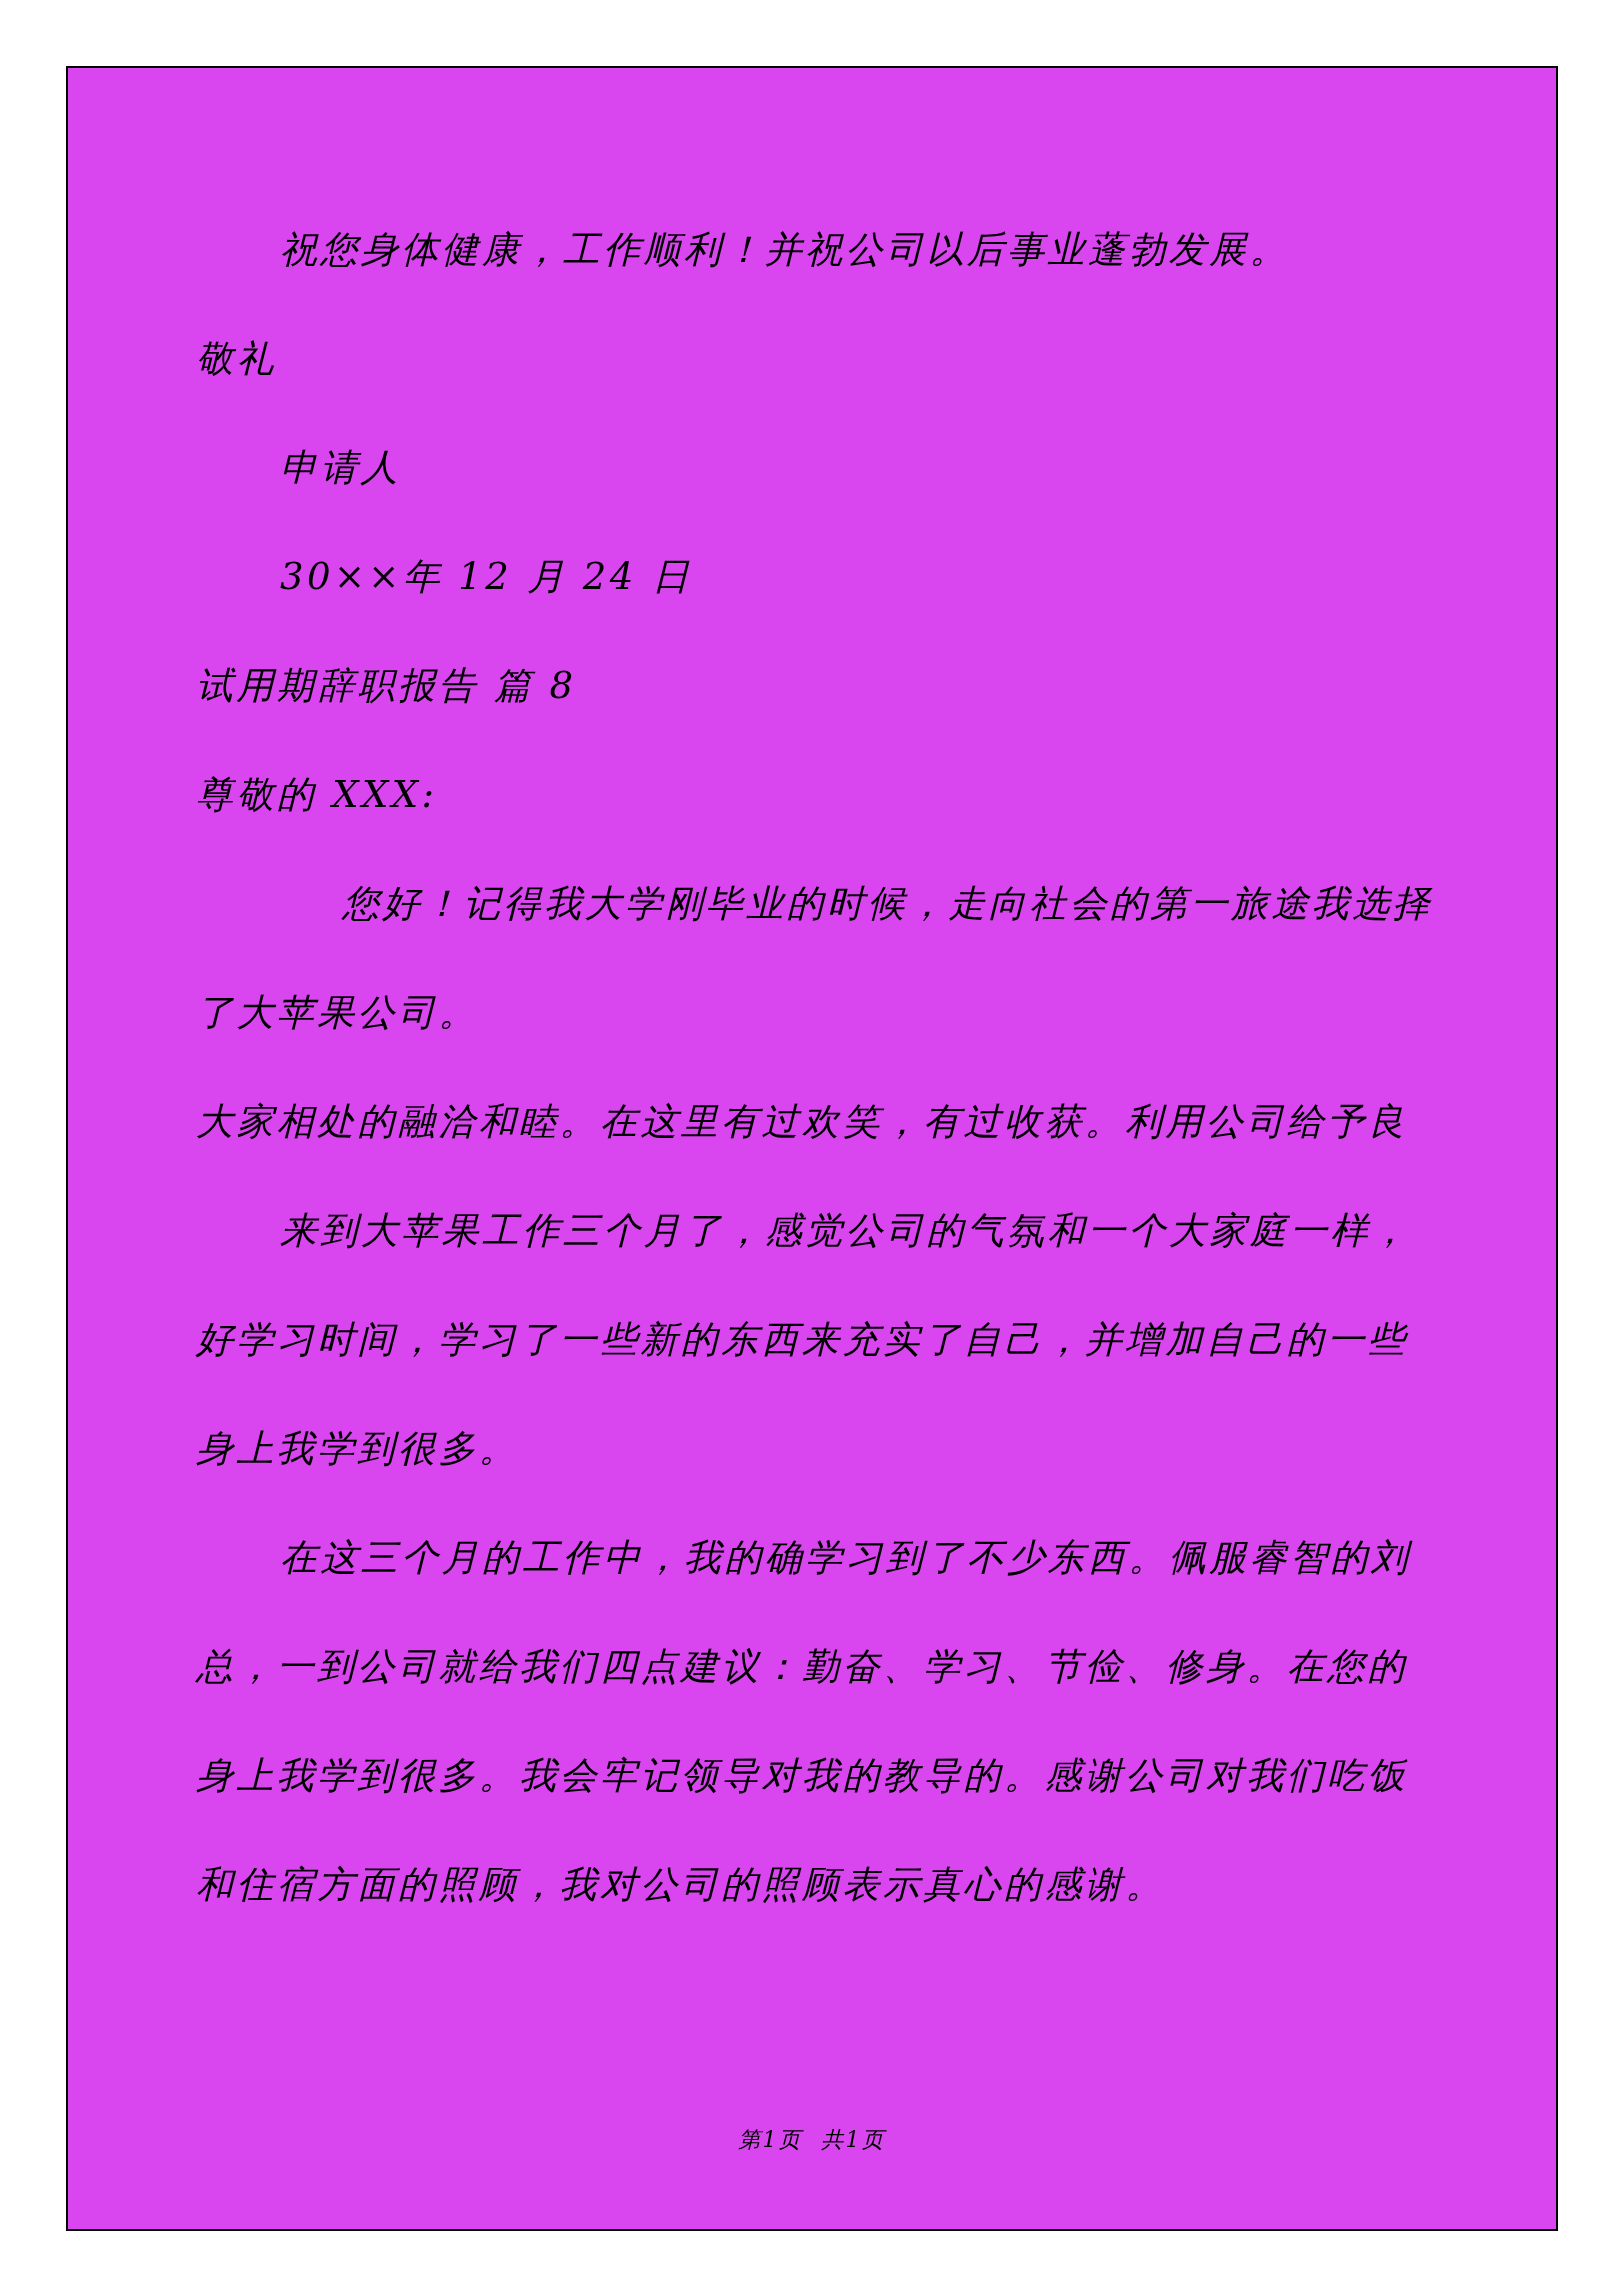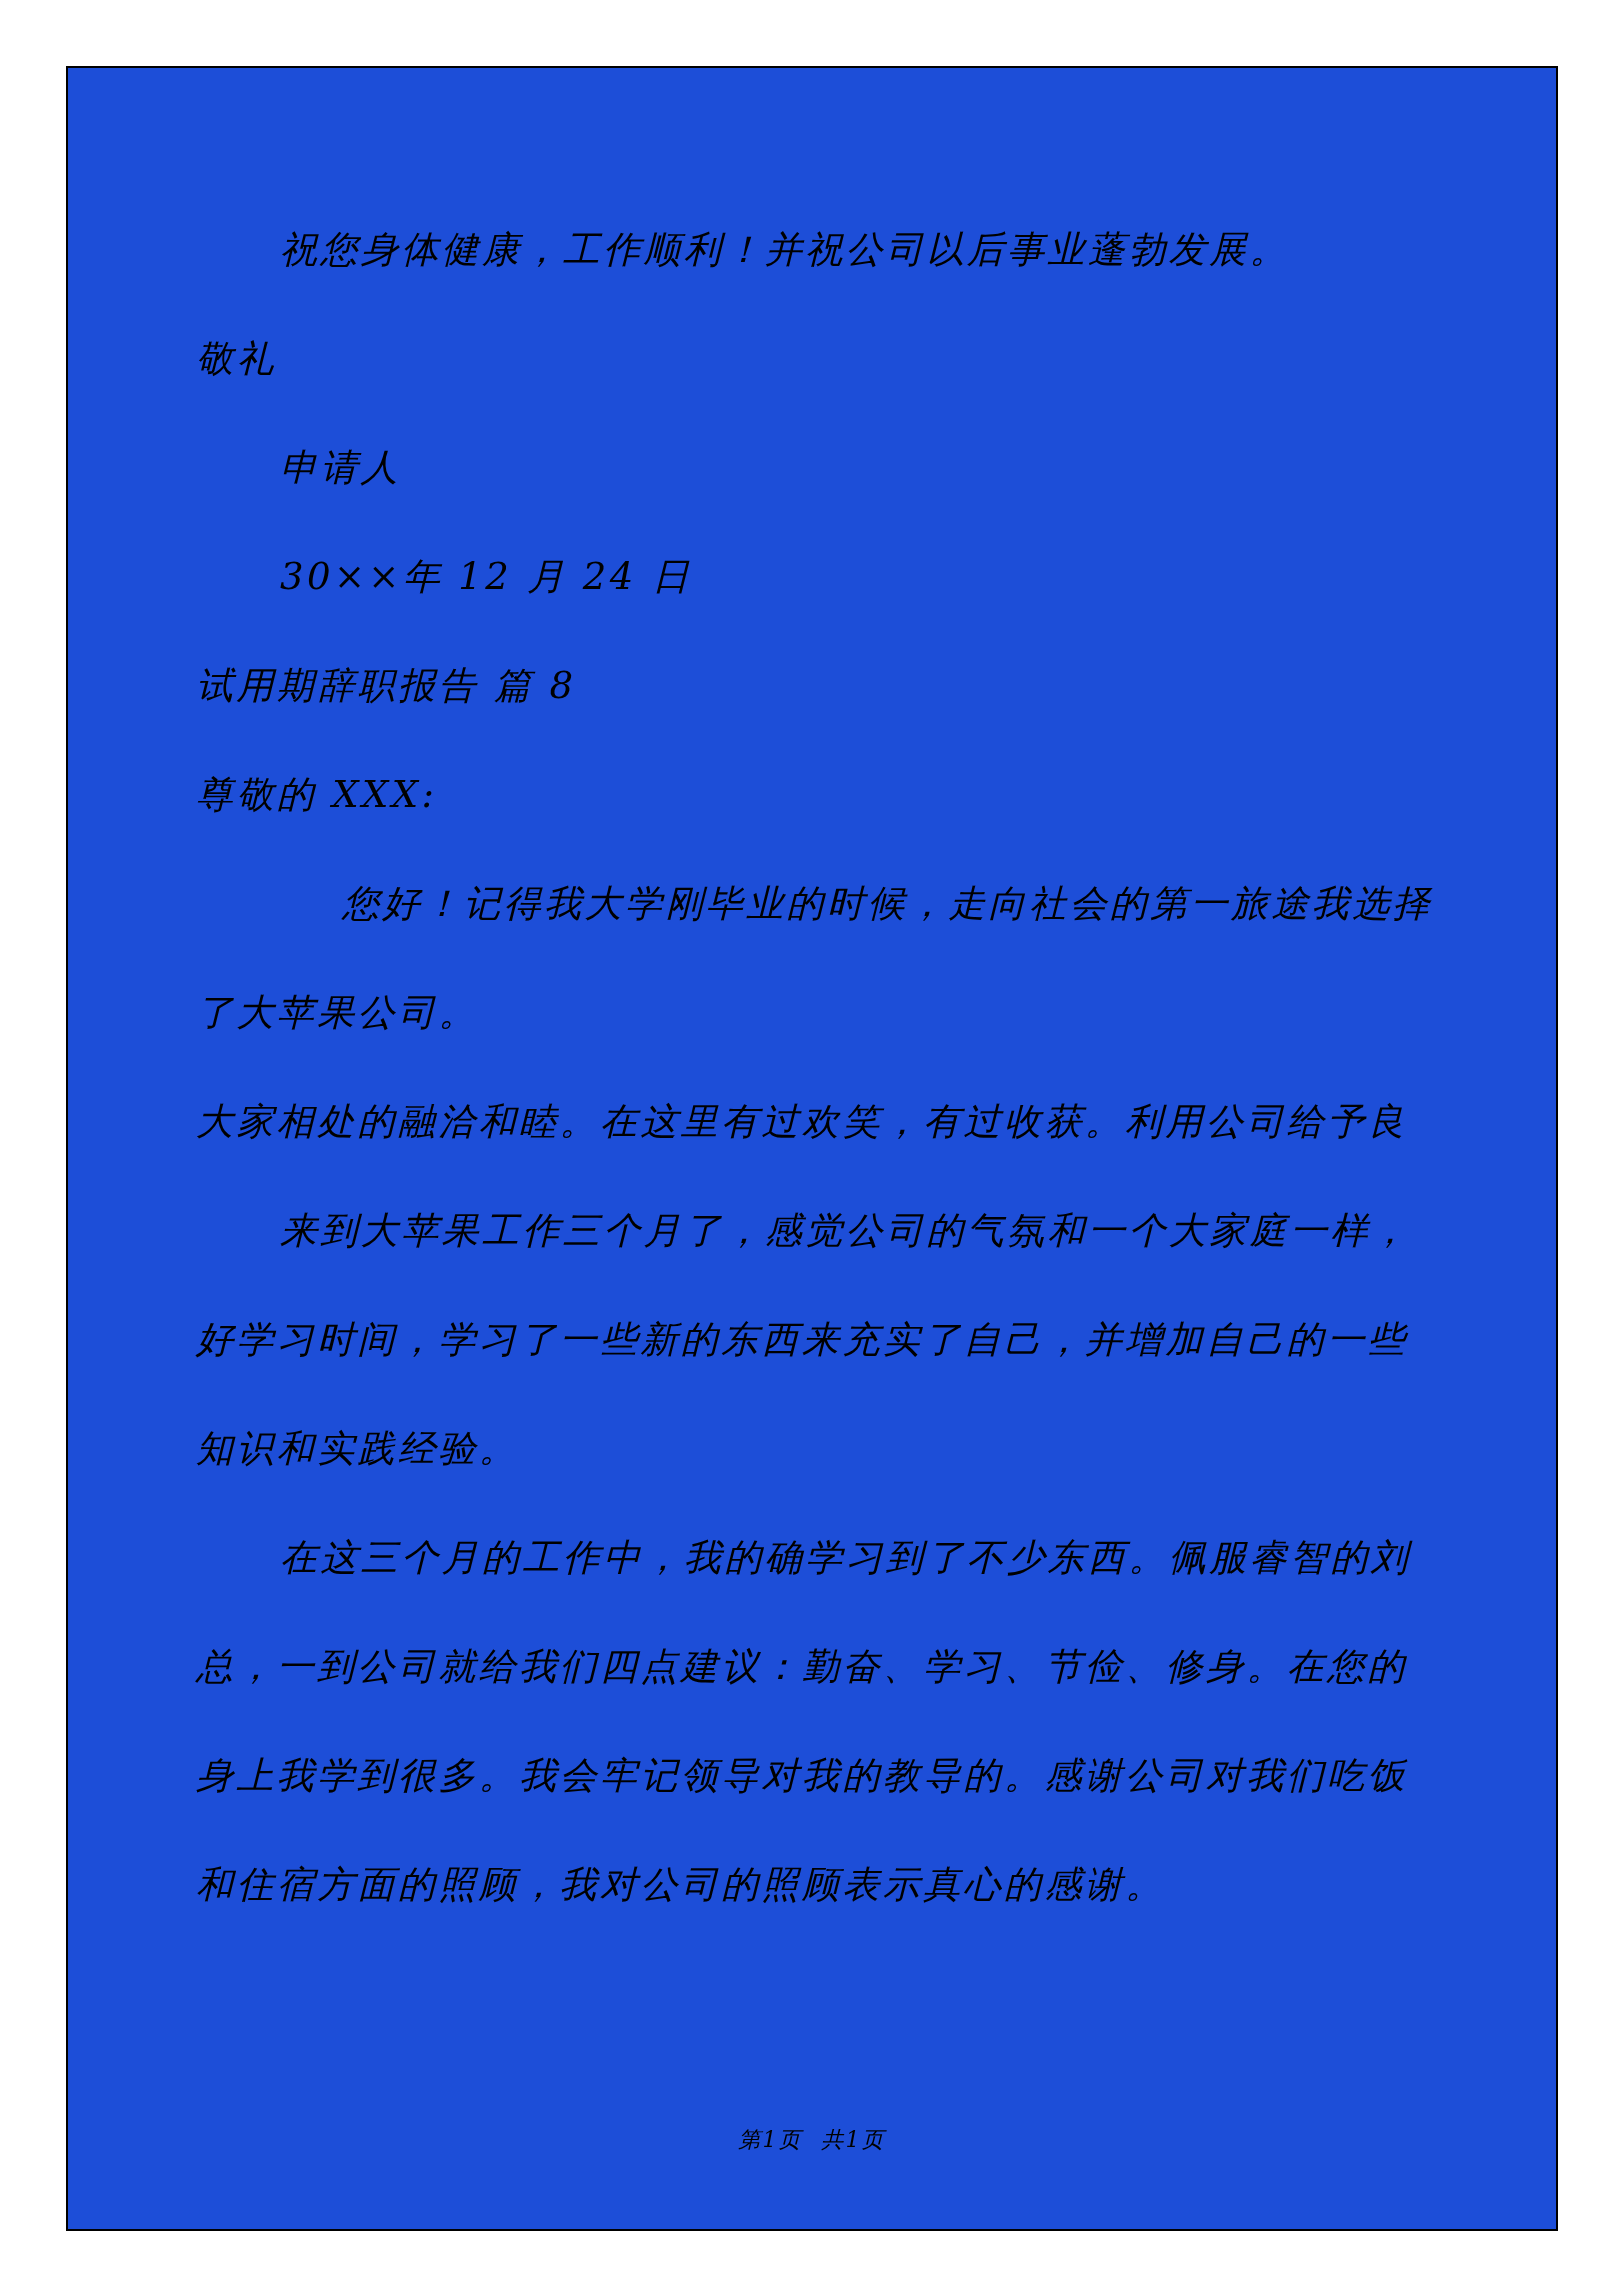--- a/index.html
+++ b/index.html
@@ -16,21 +16,21 @@
     overflow: hidden;
   }
   .page-frame {
     position: absolute;
     left: 66px;
     top: 66px;
     width: 1492px;
     height: 2165px;
     border: 2.8px solid #000000;
     box-sizing: border-box;
-    background: #1d4ed8;
+    background: #d946ef;
   }
   .content {
     position: absolute;
     left: 0;
     top: 0;
     right: 0;
     padding: 127px 123px 0 128px;
   }
   .line {
     height: 109px;
@@ -66,21 +66,21 @@
       <div class="line indent-0">敬礼</div>
       <div class="line indent-1">申请人</div>
       <div class="line indent-1">30××年 12 月 24 日</div>
       <div class="line indent-0">试用期辞职报告 篇 8</div>
       <div class="line indent-0">尊敬的 XXX:</div>
       <div class="line indent-2">您好！记得我大学刚毕业的时候，走向社会的第一旅途我选择</div>
       <div class="line indent-0">了大苹果公司。</div>
       <div class="line indent-0">大家相处的融洽和睦。在这里有过欢笑，有过收获。利用公司给予良</div>
       <div class="line indent-1">来到大苹果工作三个月了，感觉公司的气氛和一个大家庭一样，</div>
       <div class="line indent-0">好学习时间，学习了一些新的东西来充实了自己，并增加自己的一些</div>
-      <div class="line indent-0">知识和实践经验。</div>
+      <div class="line indent-0">身上我学到很多。</div>
       <div class="line indent-1">在这三个月的工作中，我的确学习到了不少东西。佩服睿智的刘</div>
       <div class="line indent-0">总，一到公司就给我们四点建议：勤奋、学习、节俭、修身。在您的</div>
       <div class="line indent-0">身上我学到很多。我会牢记领导对我的教导的。感谢公司对我们吃饭</div>
       <div class="line indent-0">和住宿方面的照顾，我对公司的照顾表示真心的感谢。</div>
     </div>
   <div class="footer">第1页  共1页</div>
 </div>
 
 
 </body></html>

